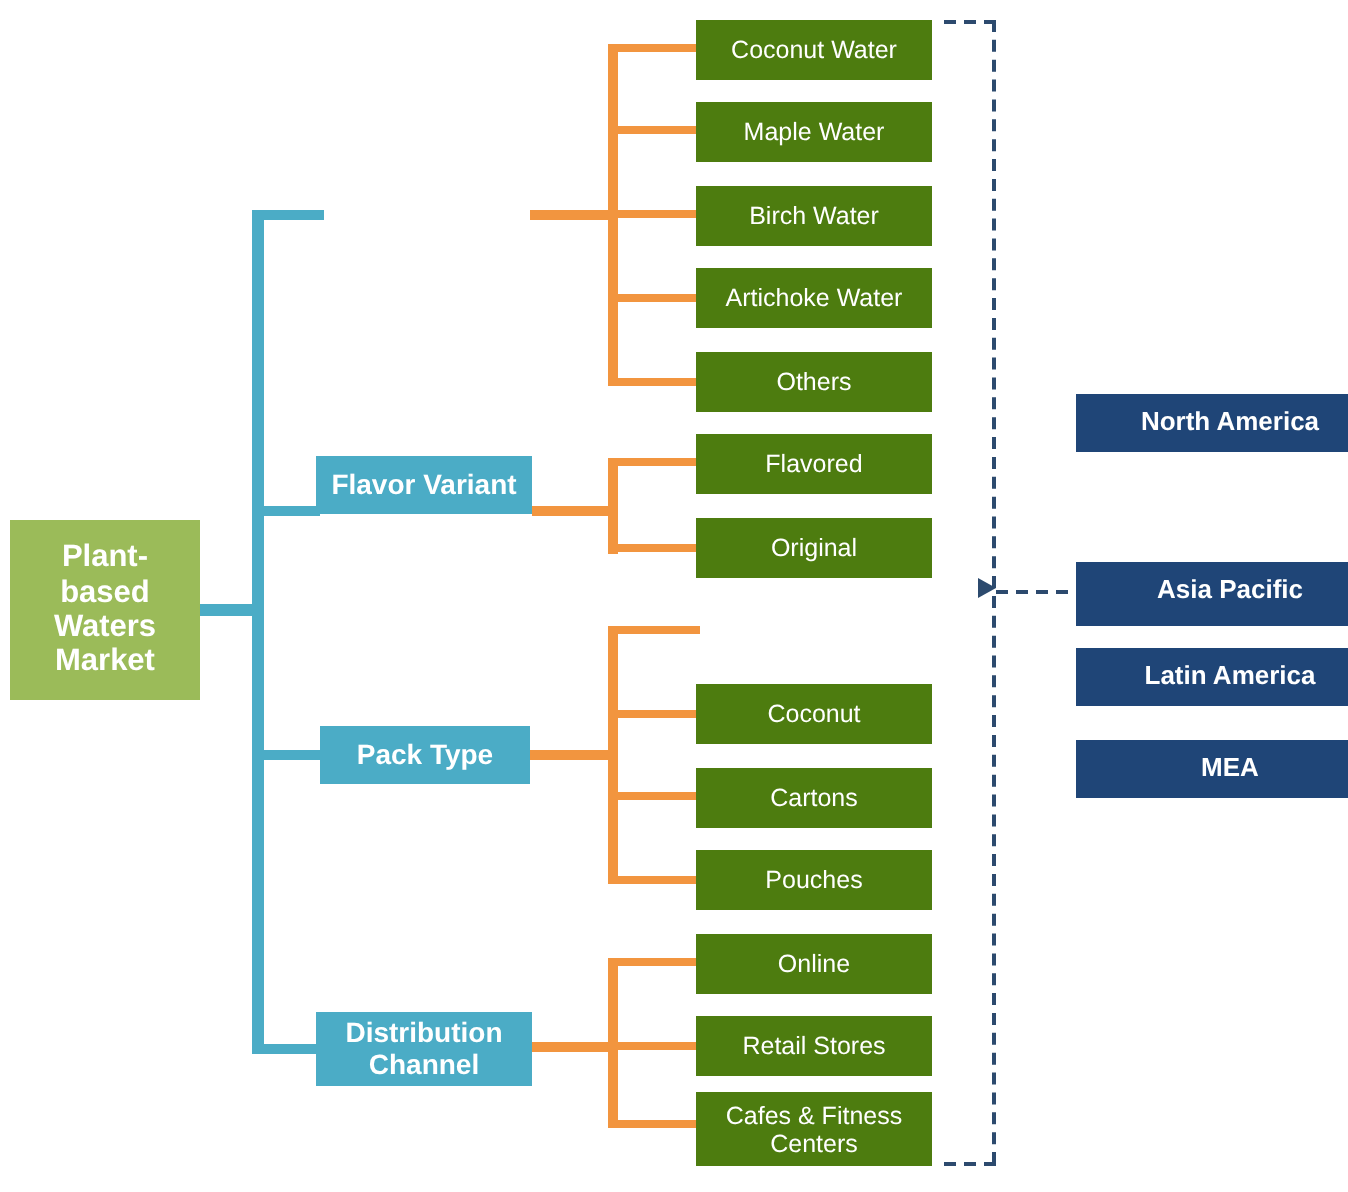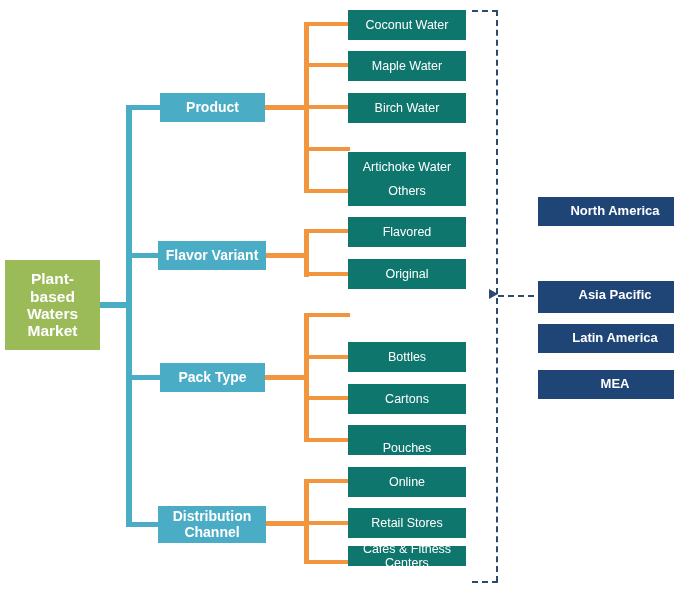--- a/index.html
+++ b/index.html
@@ -40,34 +40,34 @@
     font-weight: bold;
     padding: 0 6px;
   }
   .cat-node {
     background: #4BACC6;
     font-size: 14px;
     font-weight: bold;
     padding: 0 6px;
   }
   .cat-product   { left: 160px; top: 93px;  width: 105px; height: 29px; }
-  .cat-flavor    { left: 158px; top: 241px; width: 108px; height: 29px; }
+  .cat-flavor    { left: 158px; top: 228px; width: 108px; height: 29px; }
   .cat-pack      { left: 160px; top: 363px; width: 105px; height: 29px; }
   .cat-dist      { left: 158px; top: 506px; width: 108px; height: 37px; }
 
   .leaf-node {
     left: 348px;
     width: 118px;
     height: 30px;
-    background: #0f766e;
+    background: #4d7c0f;
     font-size: 12.5px;
     font-weight: normal;
     padding: 0 4px;
   }
-  .leaf-tall { height: 20px; align-items: center; }
+  .leaf-tall { height: 37px; align-items: center; }
 
   .region-node {
     left: 538px;
     width: 154px;
     height: 29px;
     background: #1F4577;
     font-size: 13px;
     font-weight: bold;
   }
 
@@ -114,23 +114,20 @@
   <div class="conn" style="left:126px; top:105px; width:6px; height:422px;"></div>
 
   <div class="conn" style="left:126px; top:105px; width:36px; height:5px;"></div>
 
   <div class="conn" style="left:126px; top:253px; width:34px; height:5px;"></div>
 
   <div class="conn" style="left:126px; top:375px; width:36px; height:5px;"></div>
 
   <div class="conn" style="left:126px; top:522px; width:34px; height:5px;"></div>
 
-  <div class="node cat-node cat-product">
-    <span>Product</span>
-  </div>
 
   <div class="node cat-node cat-flavor">
     <span>Flavor Variant</span>
   </div>
 
   <div class="node cat-node cat-pack">
     <span>Pack Type</span>
   </div>
 
   <div class="node cat-node cat-dist">
@@ -168,41 +165,41 @@
 
   <div class="node leaf-node" style="top:10px;">
     <span>Coconut Water</span>
   </div>
   <div class="node leaf-node" style="top:51px;">
     <span>Maple Water</span>
   </div>
   <div class="node leaf-node" style="top:93px;">
     <span>Birch Water</span>
   </div>
-  <div class="node leaf-node" style="top:152px;">
+  <div class="node leaf-node" style="top:134px;">
     <span>Artichoke Water</span>
   </div>
   <div class="node leaf-node" style="top:176px;">
     <span>Others</span>
   </div>
 
   <div class="node leaf-node" style="top:217px;">
     <span>Flavored</span>
   </div>
   <div class="node leaf-node" style="top:259px;">
     <span>Original</span>
   </div>
 
   <div class="node leaf-node" style="top:342px;">
-    <span>Bottles</span>
+    <span>Coconut</span>
   </div>
   <div class="node leaf-node" style="top:384px;">
     <span>Cartons</span>
   </div>
-  <div class="node leaf-node" style="top:425px;align-items:flex-end;">
+  <div class="node leaf-node" style="top:425px;">
     <span>Pouches</span>
   </div>
 
   <div class="node leaf-node" style="top:508px;">
     <span>Retail Stores</span>
   </div>
   <div class="node leaf-node" style="top:467px;">
     <span>Online</span>
   </div>
   <div class="node leaf-node leaf-tall" style="top:546px;">

